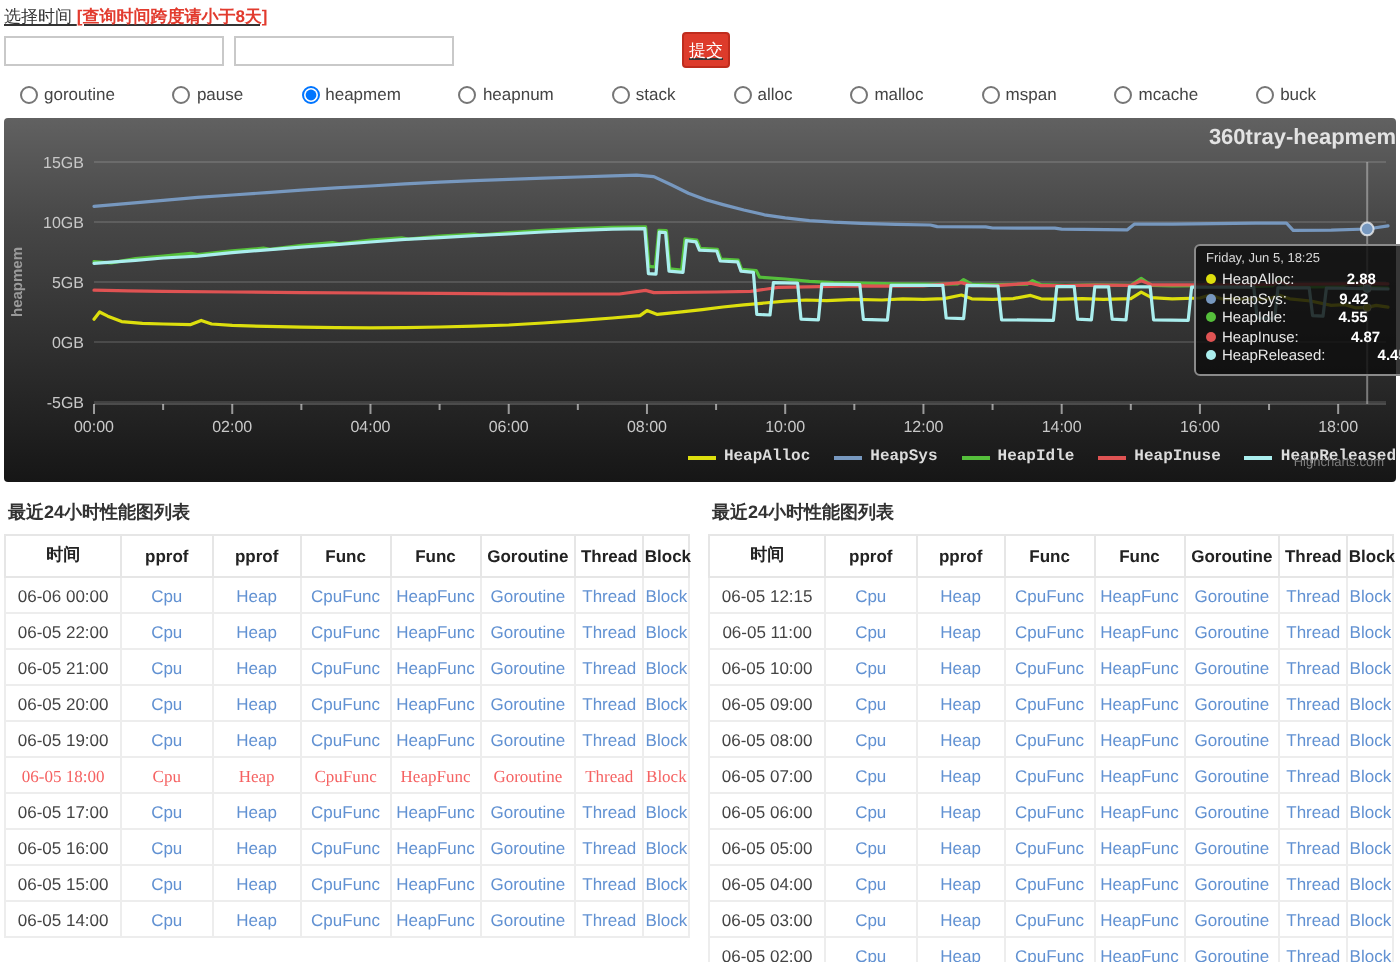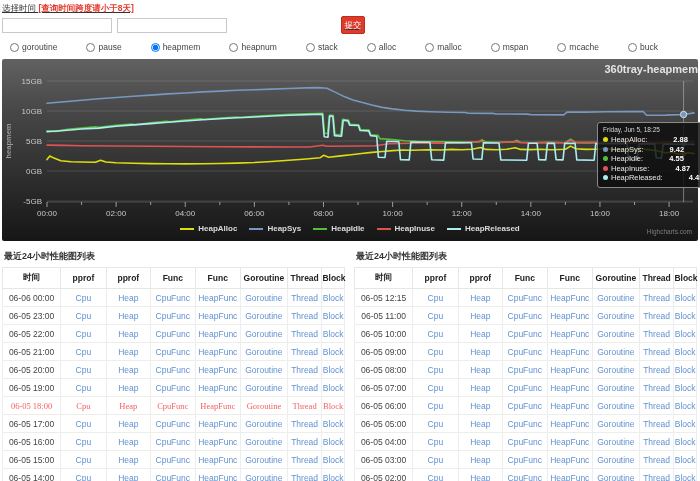--- a/index.html
+++ b/index.html
@@ -15,22 +15,22 @@
               color:#fff;font-size:8.5px;line-height:15px;padding:0;cursor:pointer;border-radius:2px;}
   .radio-row{margin:7px 0 0 10px;display:flex;align-items:center;column-gap:29px;height:12px;}
   .radio-item{display:flex;align-items:center;font-size:8.5px;color:#444;white-space:nowrap;}
   .radio-item input{width:9px;height:9px;margin:0 3px 0 0;}
   
   .chart{position:relative;margin:6px 2px 0 2px;height:182px;
          background:linear-gradient(#616161,#464646 30%,#161616);border-radius:2px;}
   .chart-title{position:absolute;top:4px;left:0;width:100%;text-align:right;
                font-size:11px;font-weight:bold;color:#e3e3e3;}
   .chart svg{position:absolute;top:0;left:0;}
-  .legend{position:absolute;top:165px;left:0;width:100%;display:flex;justify-content:center;
-          column-gap:12px;}
+  .legend{position:absolute;top:165px;left:0;width:100%;display:flex;justify-content:flex-end;
+          column-gap:12px;font-family:Liberation Mono, monospace;}
   .legend-item{display:flex;align-items:center;font-size:8px;font-weight:bold;color:#dcdcdc;}
   .legend-dash{display:inline-block;width:14px;height:2px;margin-right:4px;}
   .credits{position:absolute;top:169px;right:6px;font-size:6.5px;color:#7d7d7d;}
   .tooltip{position:absolute;left:595px;top:63px;width:97px;padding:3px 5px 4px 5px;
            background:rgba(12,12,12,0.82);border:1px solid #8a8a8a;border-radius:3px;z-index:5;
            color:#fff;}
   .tooltip-header{font-size:6.5px;color:#d8d8d8;margin-bottom:2px;}
   .tooltip-row{font-size:7.5px;line-height:9.5px;color:#e8e8e8;white-space:nowrap;}
   .tooltip-row b{color:#fff;padding-left:24px;}
   .tt-dot{display:inline-block;width:5px;height:5px;border-radius:50%;margin-right:3px;}
@@ -225,30 +225,20 @@
             <td>06-06 00:00</td>
             <td><a>Cpu</a></td>
             <td><a>Heap</a></td>
             <td><a>CpuFunc</a></td>
             <td><a>HeapFunc</a></td>
             <td><a>Goroutine</a></td>
             <td><a>Thread</a></td>
             <td><a>Block</a></td>
           </tr>
           <tr>
-            <td>06-05 23:00</td>
-            <td><a>Cpu</a></td>
-            <td><a>Heap</a></td>
-            <td><a>CpuFunc</a></td>
-            <td><a>HeapFunc</a></td>
-            <td><a>Goroutine</a></td>
-            <td><a>Thread</a></td>
-            <td><a>Block</a></td>
-          </tr>
-          <tr>
             <td>06-05 22:00</td>
             <td><a>Cpu</a></td>
             <td><a>Heap</a></td>
             <td><a>CpuFunc</a></td>
             <td><a>HeapFunc</a></td>
             <td><a>Goroutine</a></td>
             <td><a>Thread</a></td>
             <td><a>Block</a></td>
           </tr>
           <tr>

